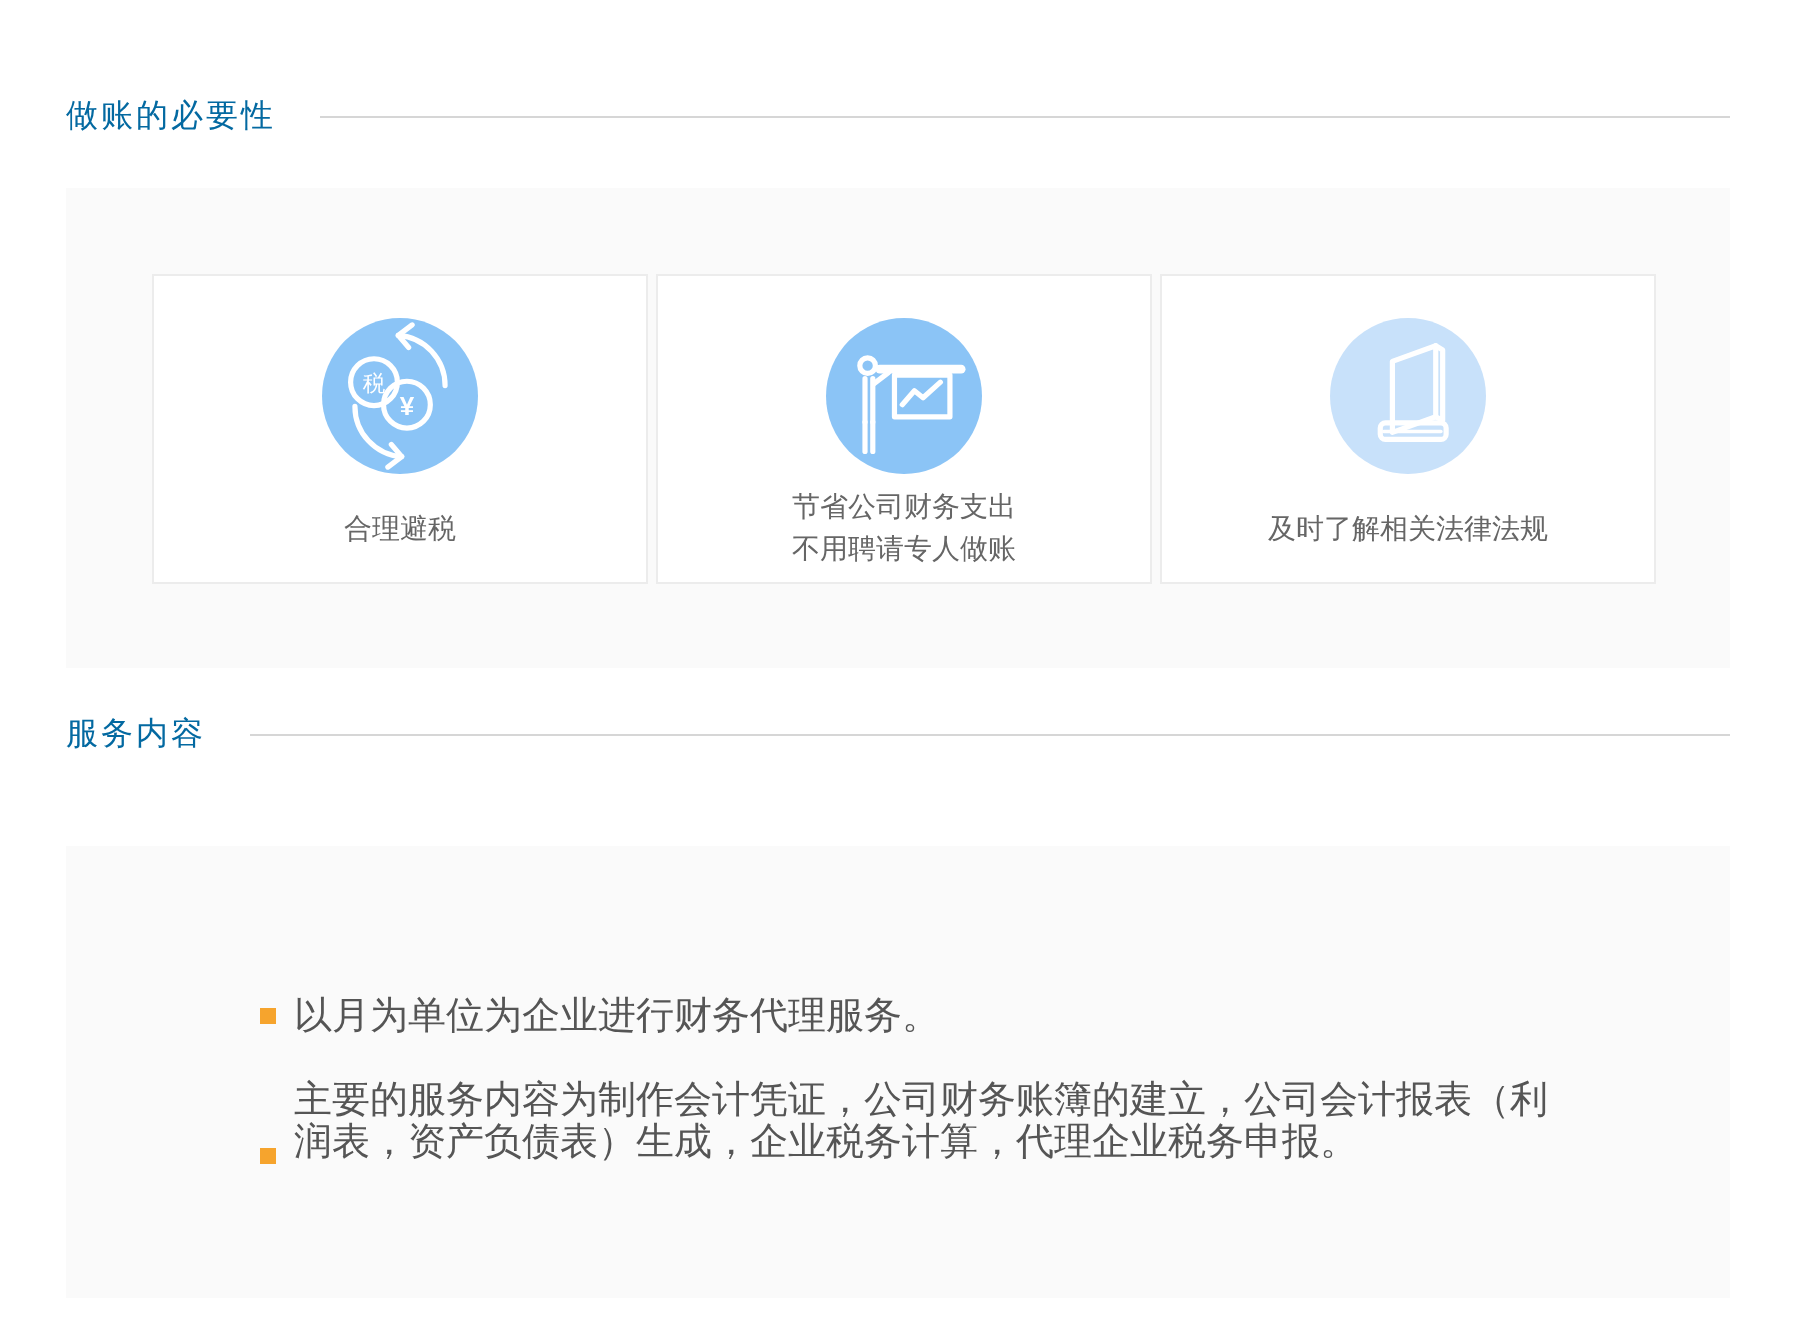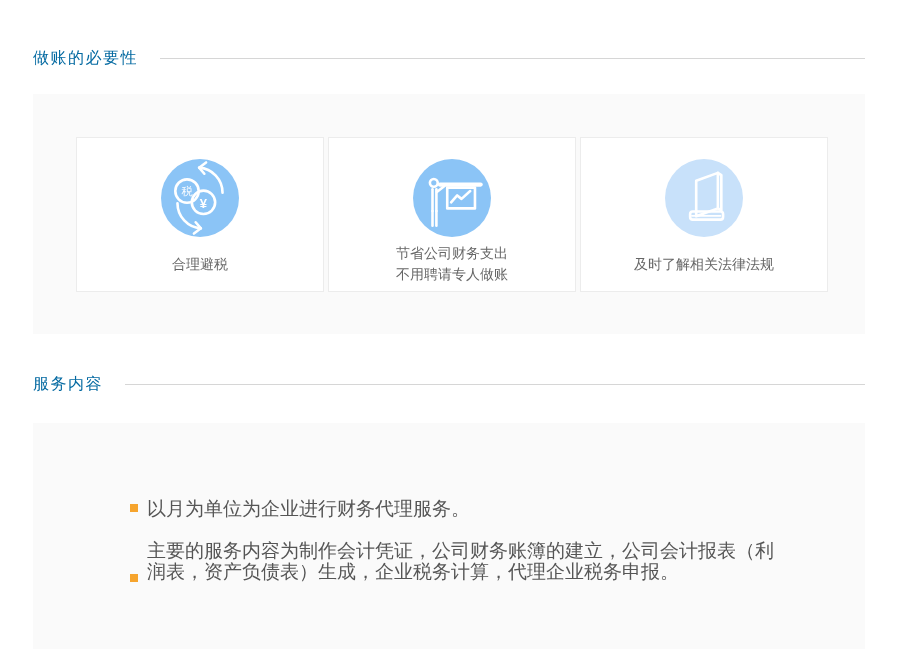--- a/index.html
+++ b/index.html
@@ -7,21 +7,21 @@
     font-family:"Liberation Sans","DejaVu Sans",sans-serif; }
   .page { position:relative; width:898px; height:671px; overflow:hidden; }
 
   .section-header { position:absolute; left:33px; width:832px; height:26px;
     display:flex; align-items:center; }
   .section-title { font-size:16px; color:#0369a1; letter-spacing:1.5px;
     white-space:nowrap; font-weight:400; }
   .header-line { flex:1; height:1px; background:#d6d6d6; margin-left:22px; }
 
   #header-necessity { top:45px; }
-  #header-services  { top:371px; }
+  #header-services  { top:354px; }
 
   .panel { position:absolute; left:33px; width:832px; background:#fafafa; }
   #panel-necessity { top:94px;  height:240px; }
   #panel-services  { top:423px; height:226px; }
 
   .cards { position:absolute; left:43px; top:43px; display:flex; gap:4px; }
   .card { width:248px; height:155px; background:#ffffff;
     border:1px solid #ececec; display:flex; flex-direction:column;
     align-items:center; }
   .icon-circle { width:78px; height:78px; border-radius:50%; flex:none;

